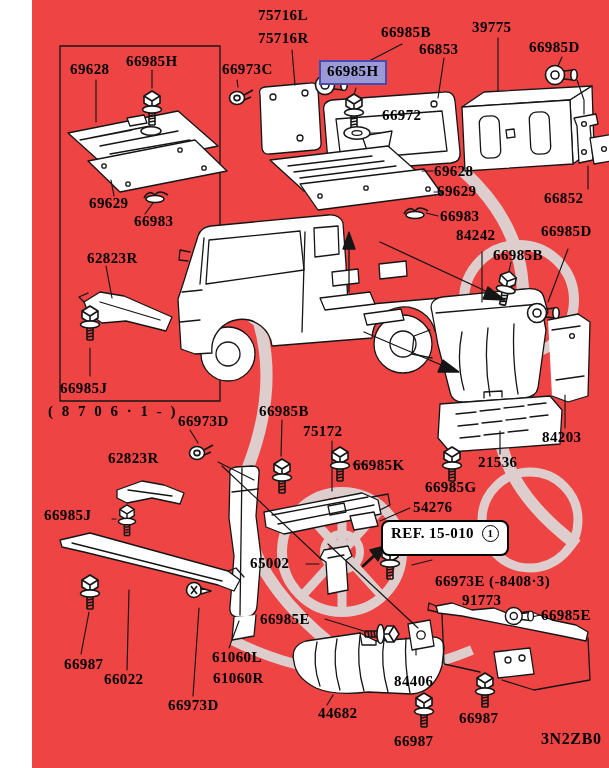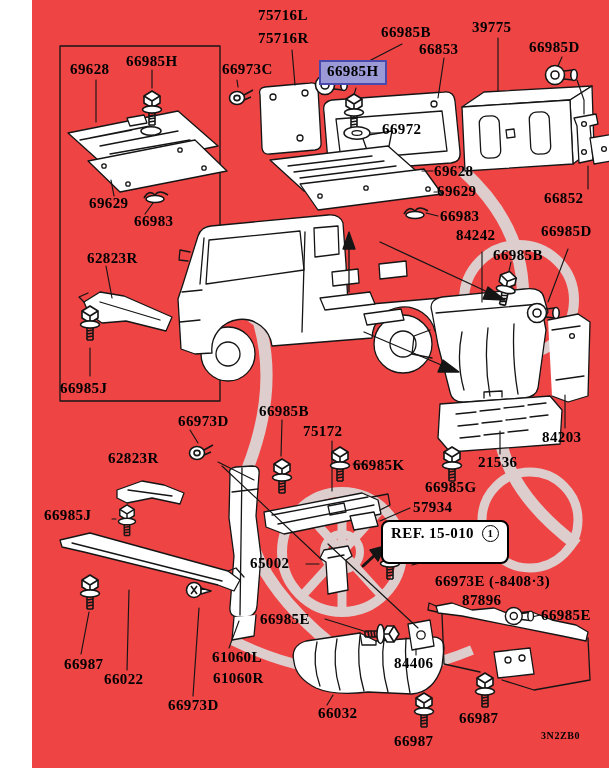--- a/index.html
+++ b/index.html
@@ -4,22 +4,22 @@
 <style>
   html,body{margin:0;padding:0;background:#fff;}
   .canvas{position:relative;width:609px;height:768px;background:#ef4444;overflow:hidden;
           font-family:Liberation Serif, serif;margin-left:32px;}
   .canvas svg{position:absolute;left:0;top:0;}
   #labels-layer{position:absolute;left:0;top:0;width:609px;height:768px;}
   .lbl{position:absolute;font-weight:700;font-size:15px;line-height:1.05;color:#000;
        white-space:nowrap;letter-spacing:.4px;}
   .lbl.hl{background:#9b9ad6;border:2px solid #4a4aae;padding:2px 6px 3px;margin:-4px 0 0 -7px;}
   .lbl.note{letter-spacing:2.5px;}
-  .lbl.code{font-size:10px;letter-spacing:.6px;}
-  .lbl.ref{border:2px solid #000;border-radius:8px;padding:3px 8px 20px;display:flex;
+  .lbl.code{font-size:16px;letter-spacing:.6px;}
+  .lbl.ref{border:2px solid #000;border-radius:8px;padding:3px 8px 12px;display:flex;
            align-items:center;gap:8px;background:#fff;}
   .circ{display:inline-flex;width:15px;height:15px;border:1.6px solid #000;border-radius:50%;
         font-size:11px;align-items:center;justify-content:center;font-weight:700;}
 </style>
 </head>
 <body>
 
 <div class="canvas">
 
 <svg width="609" height="768" viewBox="0 0 609 768">
@@ -313,55 +313,56 @@
       <span class="lbl" style="left: 226px; top: 8px;"><span>75716L</span></span>
       <span class="lbl" style="left: 226px; top: 31px;"><span>75716R</span></span>
       <span class="lbl" style="left: 349px; top: 25px;"><span>66985B</span></span>
       <span class="lbl" style="left: 440px; top: 20px;"><span>39775</span></span>
       <span class="lbl" style="left: 387px; top: 42px;"><span>66853</span></span>
       <span class="lbl" style="left: 497px; top: 40px;"><span>66985D</span></span>
       <span class="lbl" style="left: 190px; top: 62px;"><span>66973C</span></span>
       <span class="lbl hl" style="left: 294px; top: 64px;"><span>66985H</span></span>
       <span class="lbl" style="left: 38px; top: 62px;"><span>69628</span></span>
       <span class="lbl" style="left: 94px; top: 54px;"><span>66985H</span></span>
-      <span class="lbl" style="left: 350px; top: 122px;"><span>66972</span></span>
+      <span class="lbl" style="left: 350px; top: 108px;"><span>66972</span></span>
       <span class="lbl" style="left: 402px; top: 164px;"><span>69628</span></span>
       <span class="lbl" style="left: 405px; top: 184px;"><span>69629</span></span>
       <span class="lbl" style="left: 512px; top: 191px;"><span>66852</span></span>
       <span class="lbl" style="left: 408px; top: 209px;"><span>66983</span></span>
       <span class="lbl" style="left: 424px; top: 228px;"><span>84242</span></span>
       <span class="lbl" style="left: 509px; top: 224px;"><span>66985D</span></span>
       <span class="lbl" style="left: 461px; top: 248px;"><span>66985B</span></span>
       <span class="lbl" style="left: 57px; top: 196px;"><span>69629</span></span>
       <span class="lbl" style="left: 102px; top: 214px;"><span>66983</span></span>
       <span class="lbl" style="left: 55px; top: 251px;"><span>62823R</span></span>
       <span class="lbl" style="left: 28px; top: 381px;"><span>66985J</span></span>
+      <span class="lbl note" style="left: 16px; top: 404px;"><span>( 8 7 0 6 · 1 - )</span></span>
       <span class="lbl" style="left: 146px; top: 414px;"><span>66973D</span></span>
       <span class="lbl" style="left: 227px; top: 404px;"><span>66985B</span></span>
       <span class="lbl" style="left: 271px; top: 424px;"><span>75172</span></span>
       <span class="lbl" style="left: 321px; top: 458px;"><span>66985K</span></span>
       <span class="lbl" style="left: 393px; top: 480px;"><span>66985G</span></span>
-      <span class="lbl" style="left: 381px; top: 500px;"><span>57934</span></span>
+      <span class="lbl" style="left: 381px; top: 500px;"><span>54276</span></span>
       <span class="lbl ref" style="left: 349px; top: 520px;">
         <span>REF. 15-010</span>
         <span class="circ">1</span>
       </span>
       <span class="lbl" style="left: 403px; top: 574px;"><span>66973E (-8408·3)</span></span>
-      <span class="lbl" style="left: 430px; top: 593px;"><span>87896</span></span>
+      <span class="lbl" style="left: 430px; top: 593px;"><span>91773</span></span>
       <span class="lbl" style="left: 218px; top: 556px;"><span>65002</span></span>
       <span class="lbl" style="left: 76px; top: 451px;"><span>62823R</span></span>
       <span class="lbl" style="left: 12px; top: 508px;"><span>66985J</span></span>
       <span class="lbl" style="left: 228px; top: 612px;"><span>66985E</span></span>
       <span class="lbl" style="left: 180px; top: 650px;"><span>61060L</span></span>
       <span class="lbl" style="left: 181px; top: 671px;"><span>61060R</span></span>
       <span class="lbl" style="left: 32px; top: 657px;"><span>66987</span></span>
       <span class="lbl" style="left: 72px; top: 672px;"><span>66022</span></span>
       <span class="lbl" style="left: 136px; top: 698px;"><span>66973D</span></span>
-      <span class="lbl" style="left: 286px; top: 706px;"><span>66032</span></span>
-      <span class="lbl" style="left: 362px; top: 656px;"><span>84406</span></span>
+      <span class="lbl" style="left: 286px; top: 706px;"><span>44682</span></span>
+      <span class="lbl" style="left: 362px; top: 674px;"><span>84406</span></span>
       <span class="lbl" style="left: 362px; top: 734px;"><span>66987</span></span>
       <span class="lbl" style="left: 427px; top: 711px;"><span>66987</span></span>
       <span class="lbl" style="left: 509px; top: 608px;"><span>66985E</span></span>
       <span class="lbl" style="left: 510px; top: 430px;"><span>84203</span></span>
       <span class="lbl" style="left: 446px; top: 455px;"><span>21536</span></span>
       <span class="lbl code" style="left: 509px; top: 731px;"><span>3N2ZB0</span></span>
     </div>
 
 </div>
 

